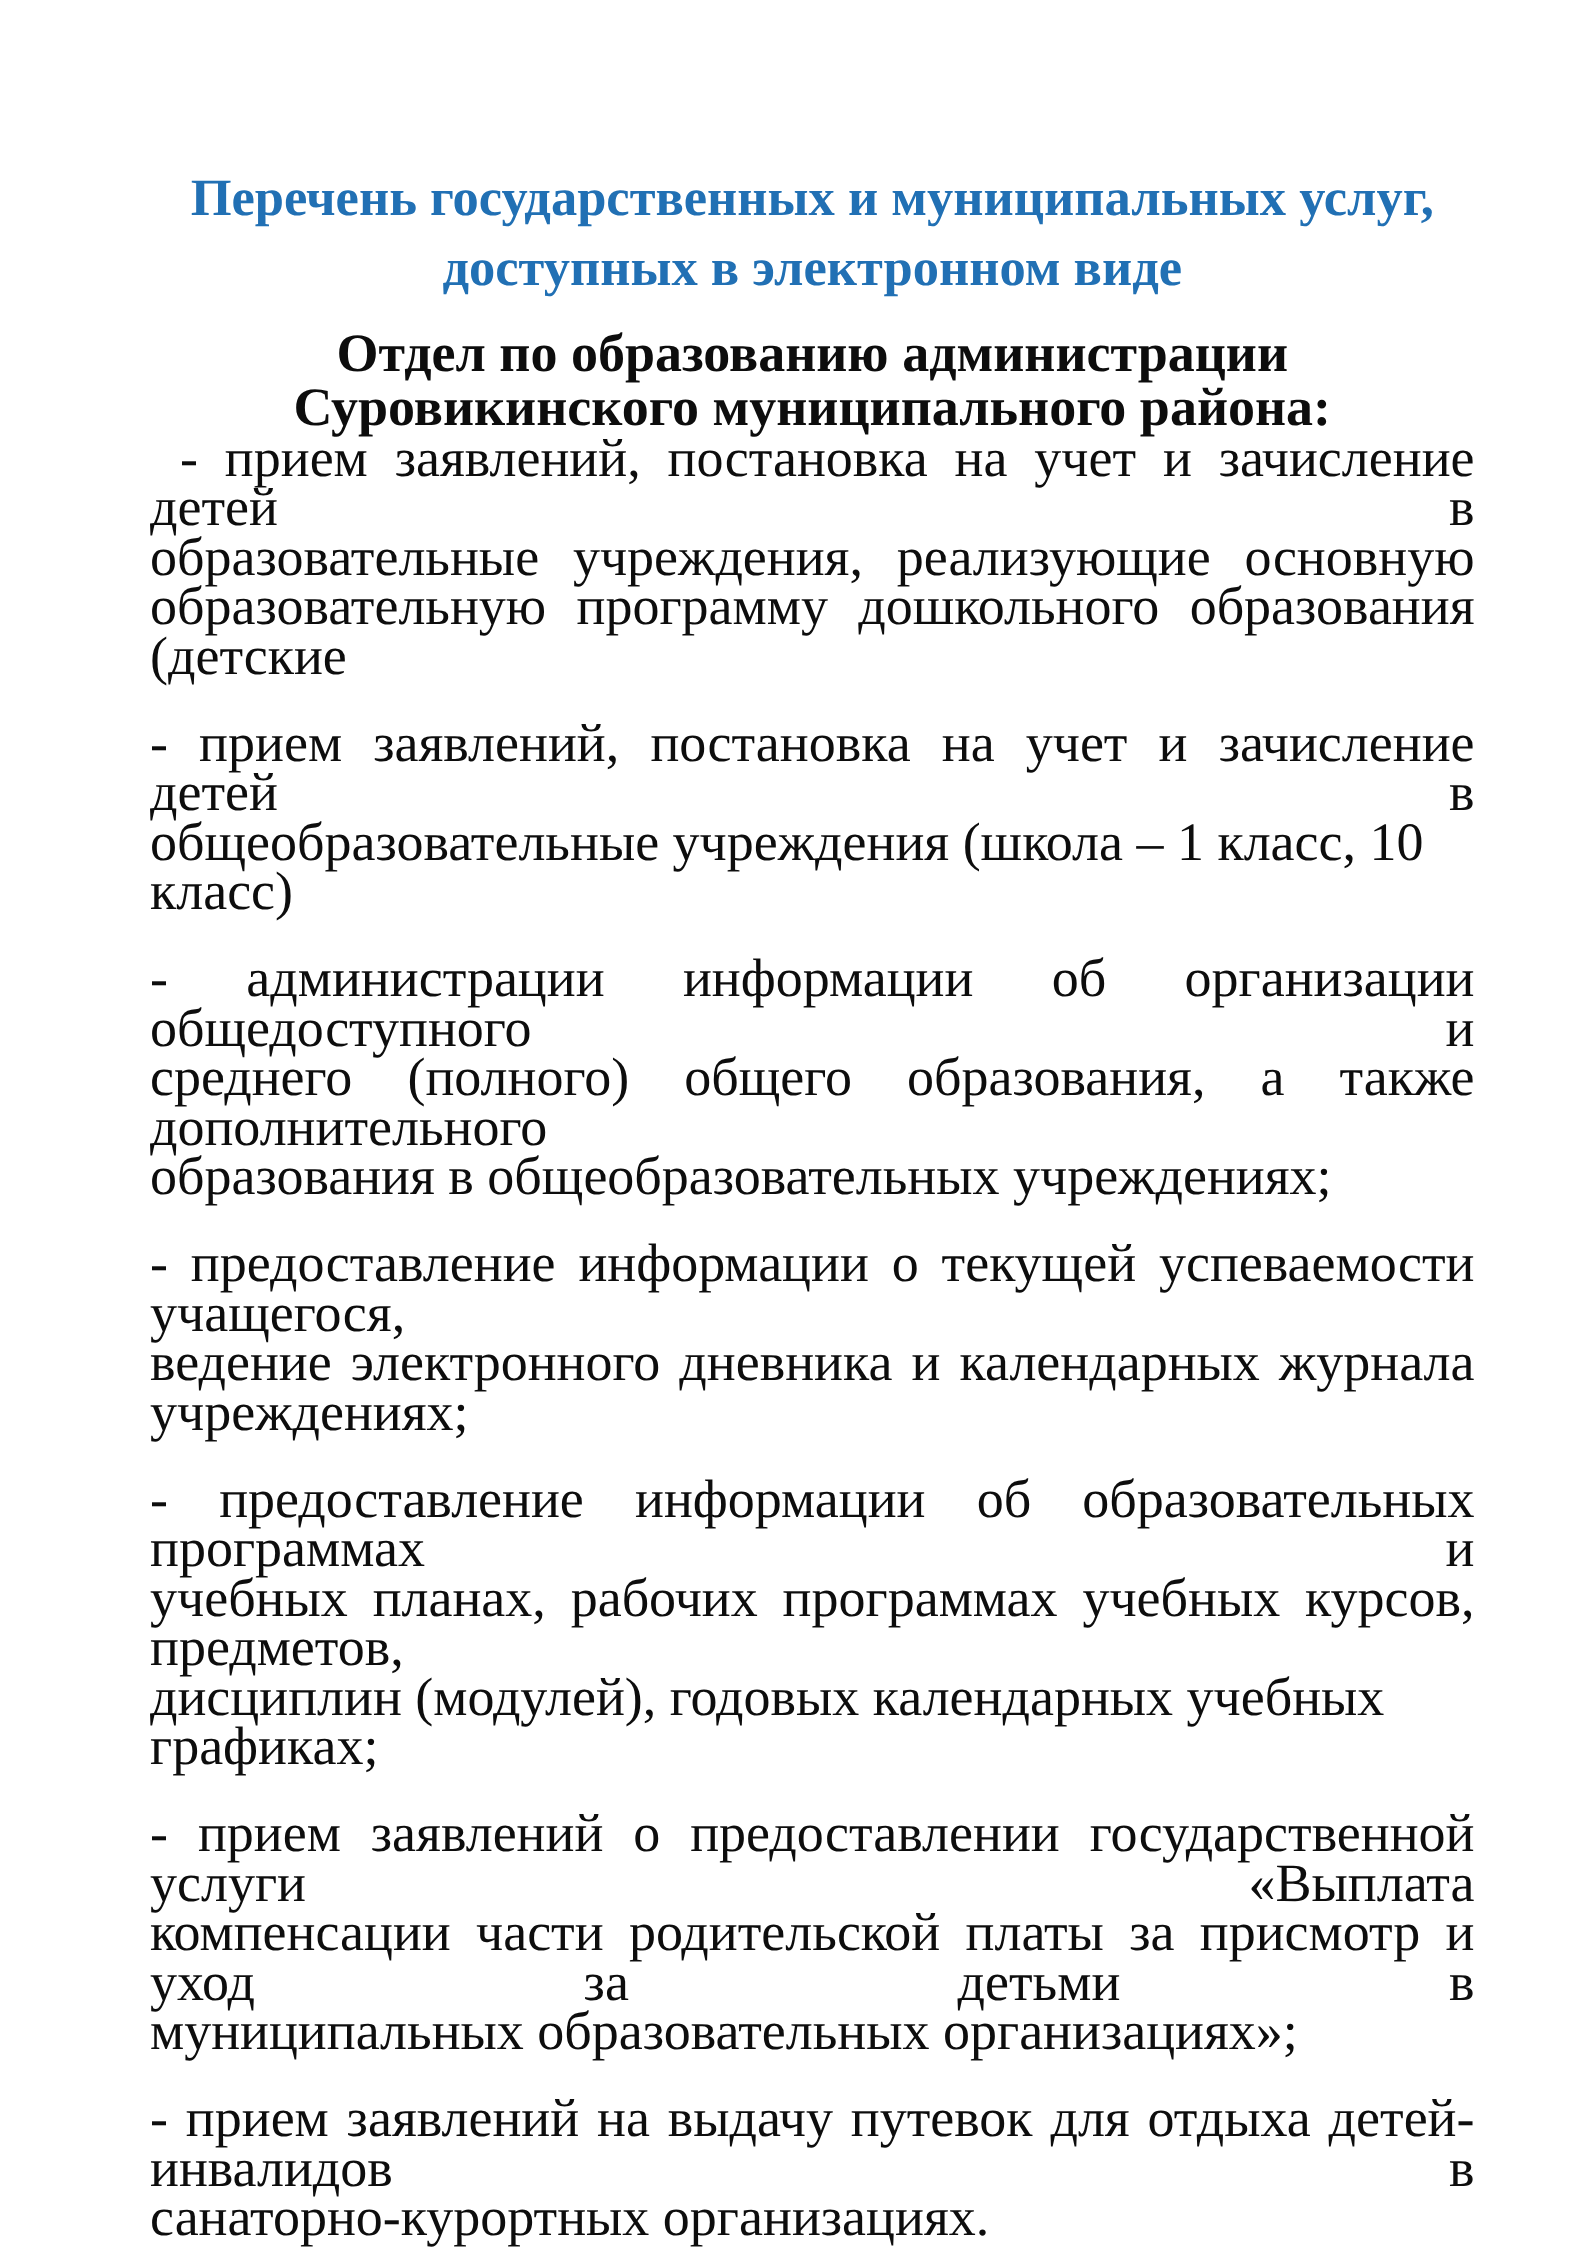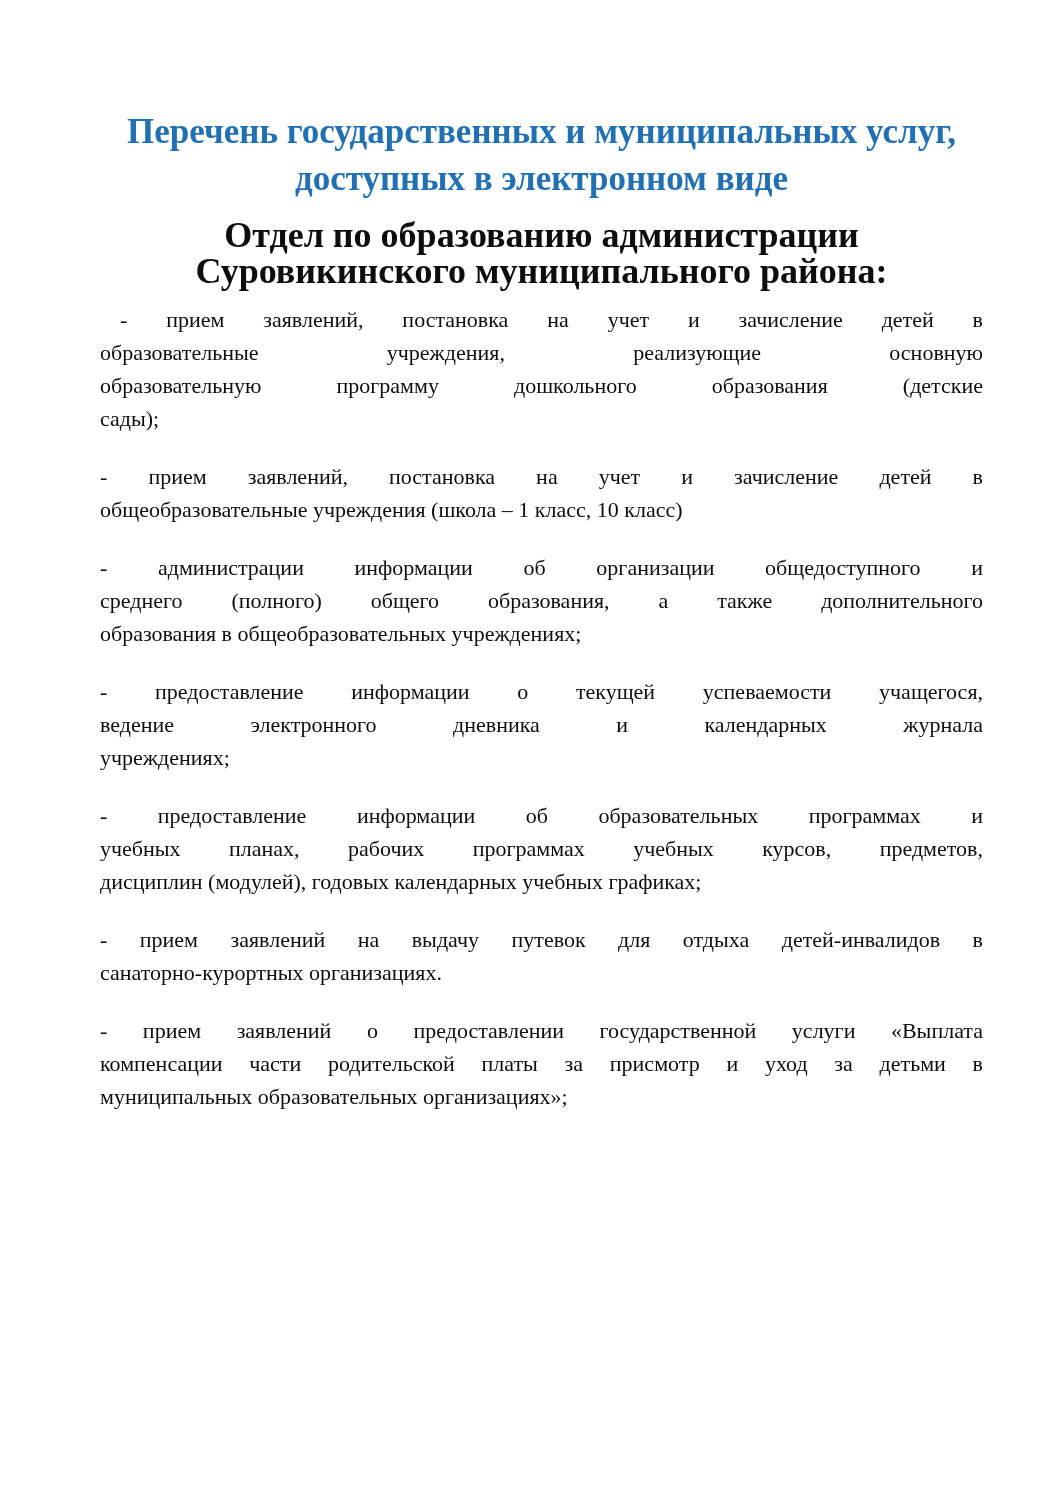--- a/index.html
+++ b/index.html
@@ -38,22 +38,21 @@
     font-weight:bold;
     line-height:36px;
     color:var(--body-color);
   }
   .centered .line,
   .centered .line.just{
     text-align:center;
     text-align-last:center;
   }
   .bodytext{
-    margin-top:14px;
-    font-size:22px;
+    font-size:36px;
     line-height:33px;
   }
   .para{
     margin-bottom:25px;
   }
   .line{
     text-align:left;
     white-space:normal;
   }
   .line.just{
@@ -78,21 +77,20 @@
     <h2 class="subtitle centered">
         <div class="line just">Отдел по образованию администрации</div>
         <div class="line">Суровикинского муниципального района:</div>
       </h2>
 
     <div class="bodytext">
       <div class="para first">
           <div class="line just">- прием заявлений, постановка на учет и зачисление детей в</div>
           <div class="line just">образовательные учреждения, реализующие основную</div>
           <div class="line just">образовательную программу дошкольного образования (детские</div>
-          <div class="line">сады);</div>
         </div>
       <div class="para">
           <div class="line just">- прием заявлений, постановка на учет и зачисление детей в</div>
           <div class="line">общеобразовательные учреждения (школа – 1 класс, 10 класс)</div>
         </div>
       <div class="para">
           <div class="line just">- администрации информации об организации общедоступного и</div>
           <div class="line just">среднего (полного) общего образования, а также дополнительного</div>
           <div class="line">образования в общеобразовательных учреждениях;</div>
         </div>
@@ -100,24 +98,24 @@
           <div class="line just">- предоставление информации о текущей успеваемости учащегося,</div>
           <div class="line just">ведение электронного дневника и календарных журнала</div>
           <div class="line">учреждениях;</div>
         </div>
       <div class="para">
           <div class="line just">- предоставление информации об образовательных программах и</div>
           <div class="line just">учебных планах, рабочих программах учебных курсов, предметов,</div>
           <div class="line">дисциплин (модулей), годовых календарных учебных графиках;</div>
         </div>
       <div class="para">
-          <div class="line just">- прием заявлений на выдачу путевок для отдыха детей-инвалидов в</div>
-          <div class="line">санаторно-курортных организациях.</div>
-        </div>
-      <div class="para">
           <div class="line just">- прием заявлений о предоставлении государственной услуги «Выплата</div>
           <div class="line just">компенсации части родительской платы за присмотр и уход за детьми в</div>
           <div class="line">муниципальных образовательных организациях»;</div>
+        </div>
+      <div class="para">
+          <div class="line just">- прием заявлений на выдачу путевок для отдыха детей-инвалидов в</div>
+          <div class="line">санаторно-курортных организациях.</div>
         </div>
     </div>
 
   </div>
 </div>
 
 </body></html>

